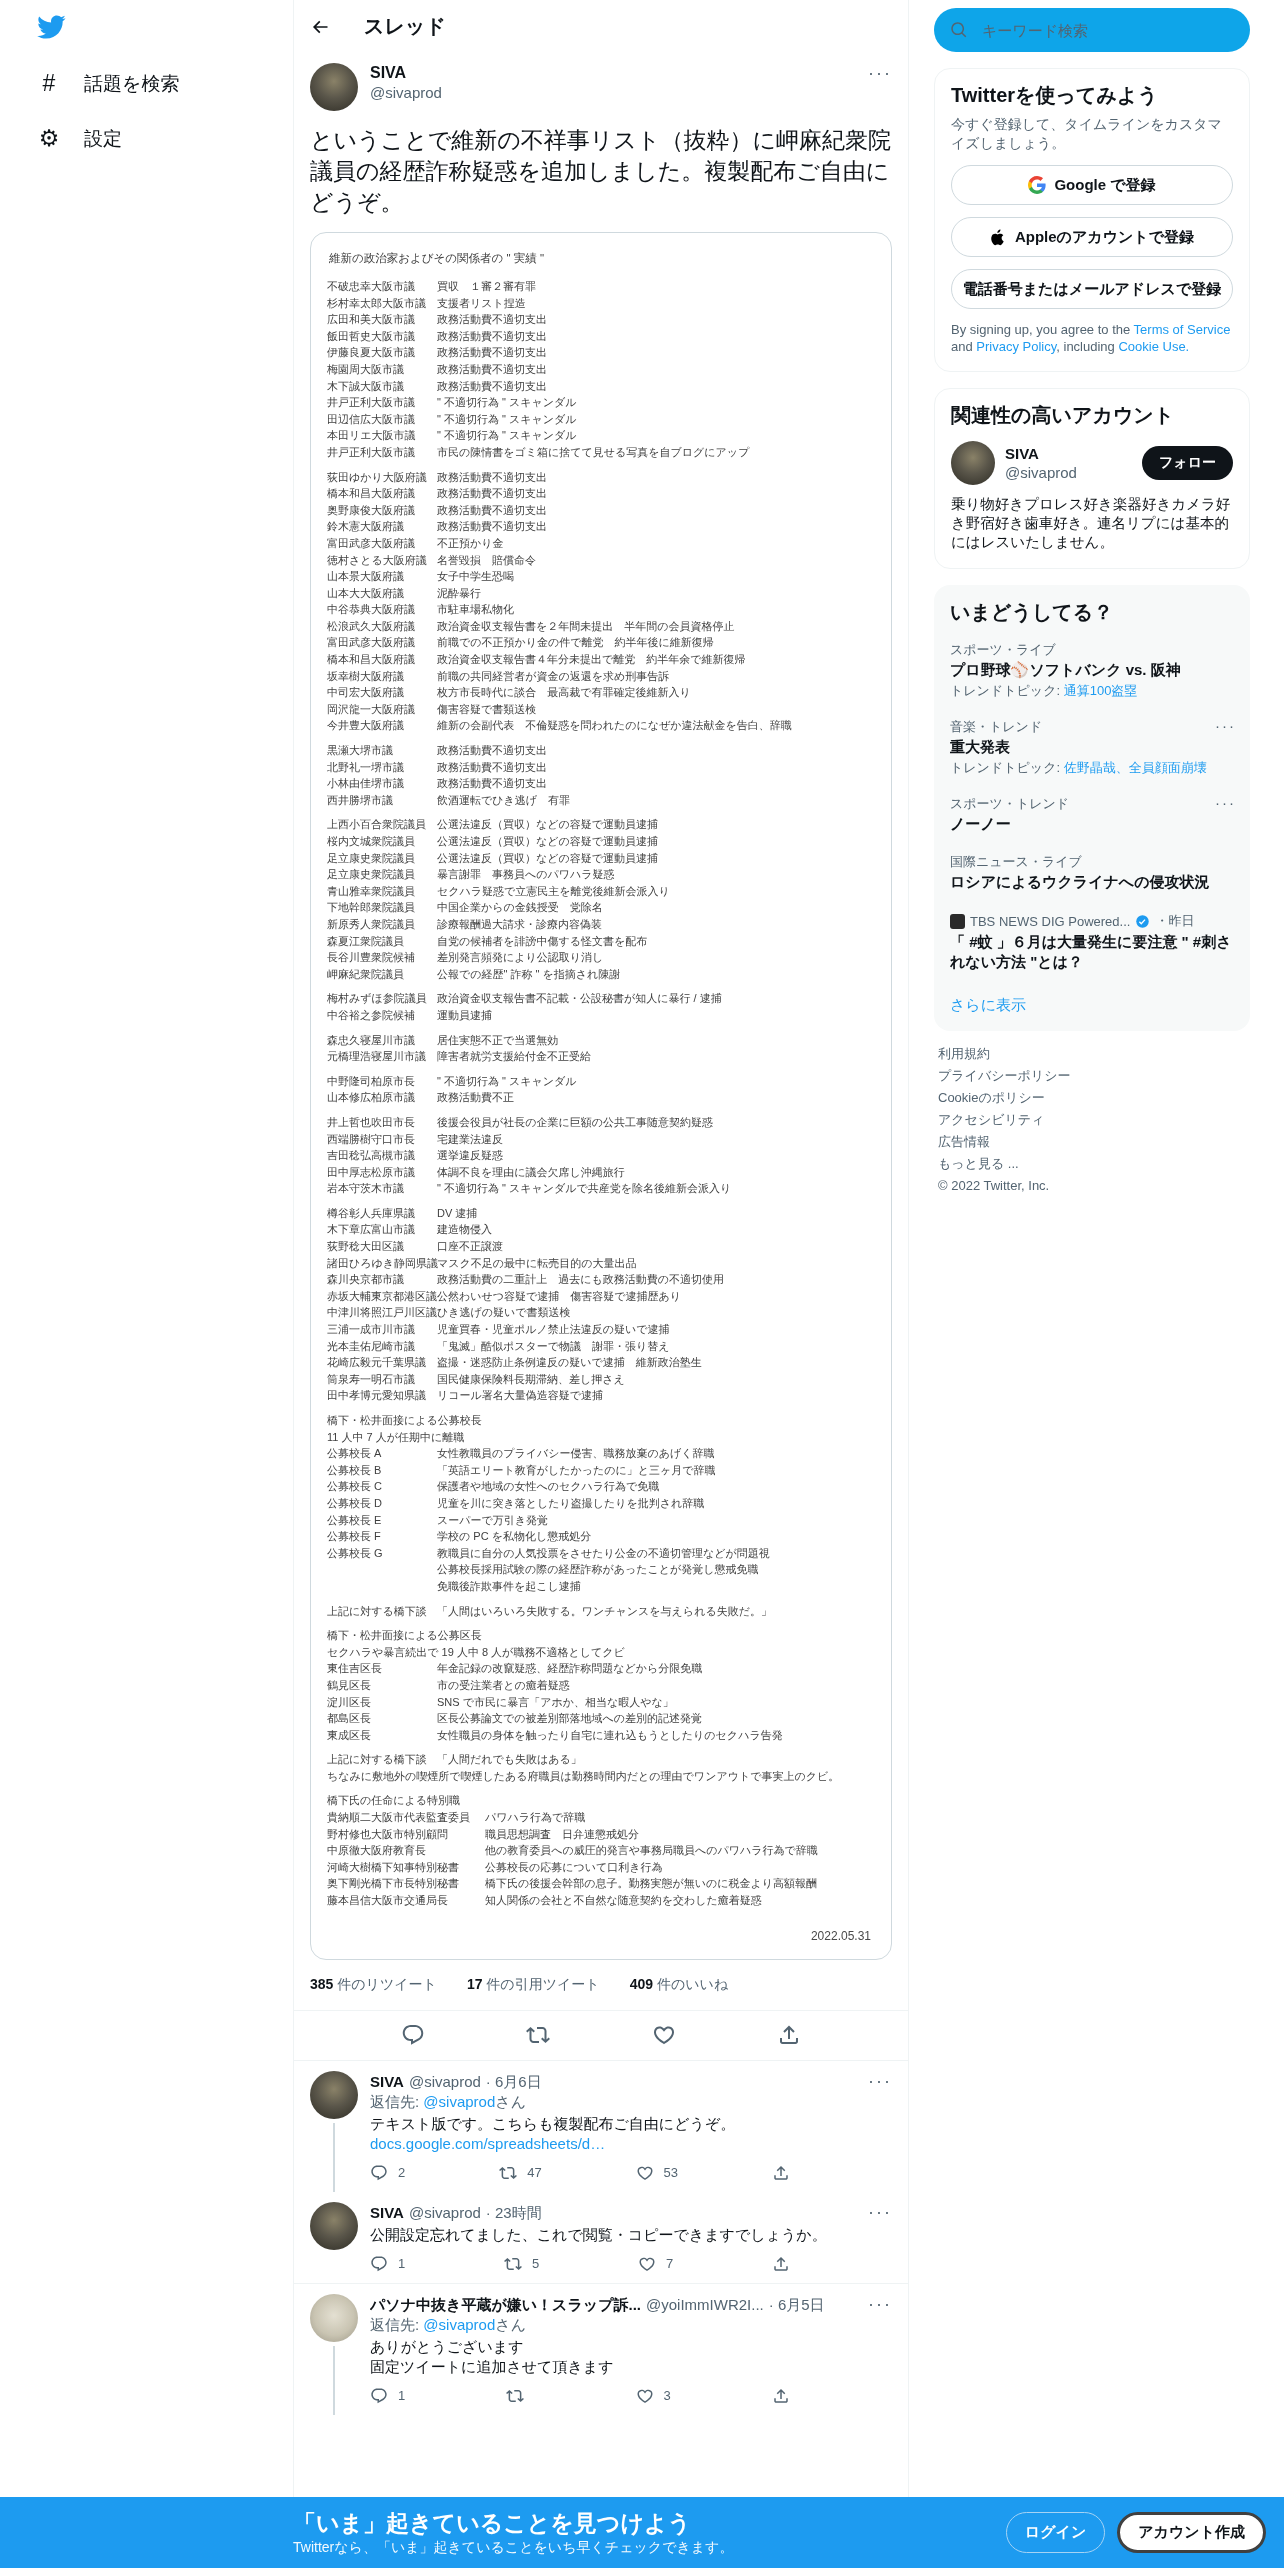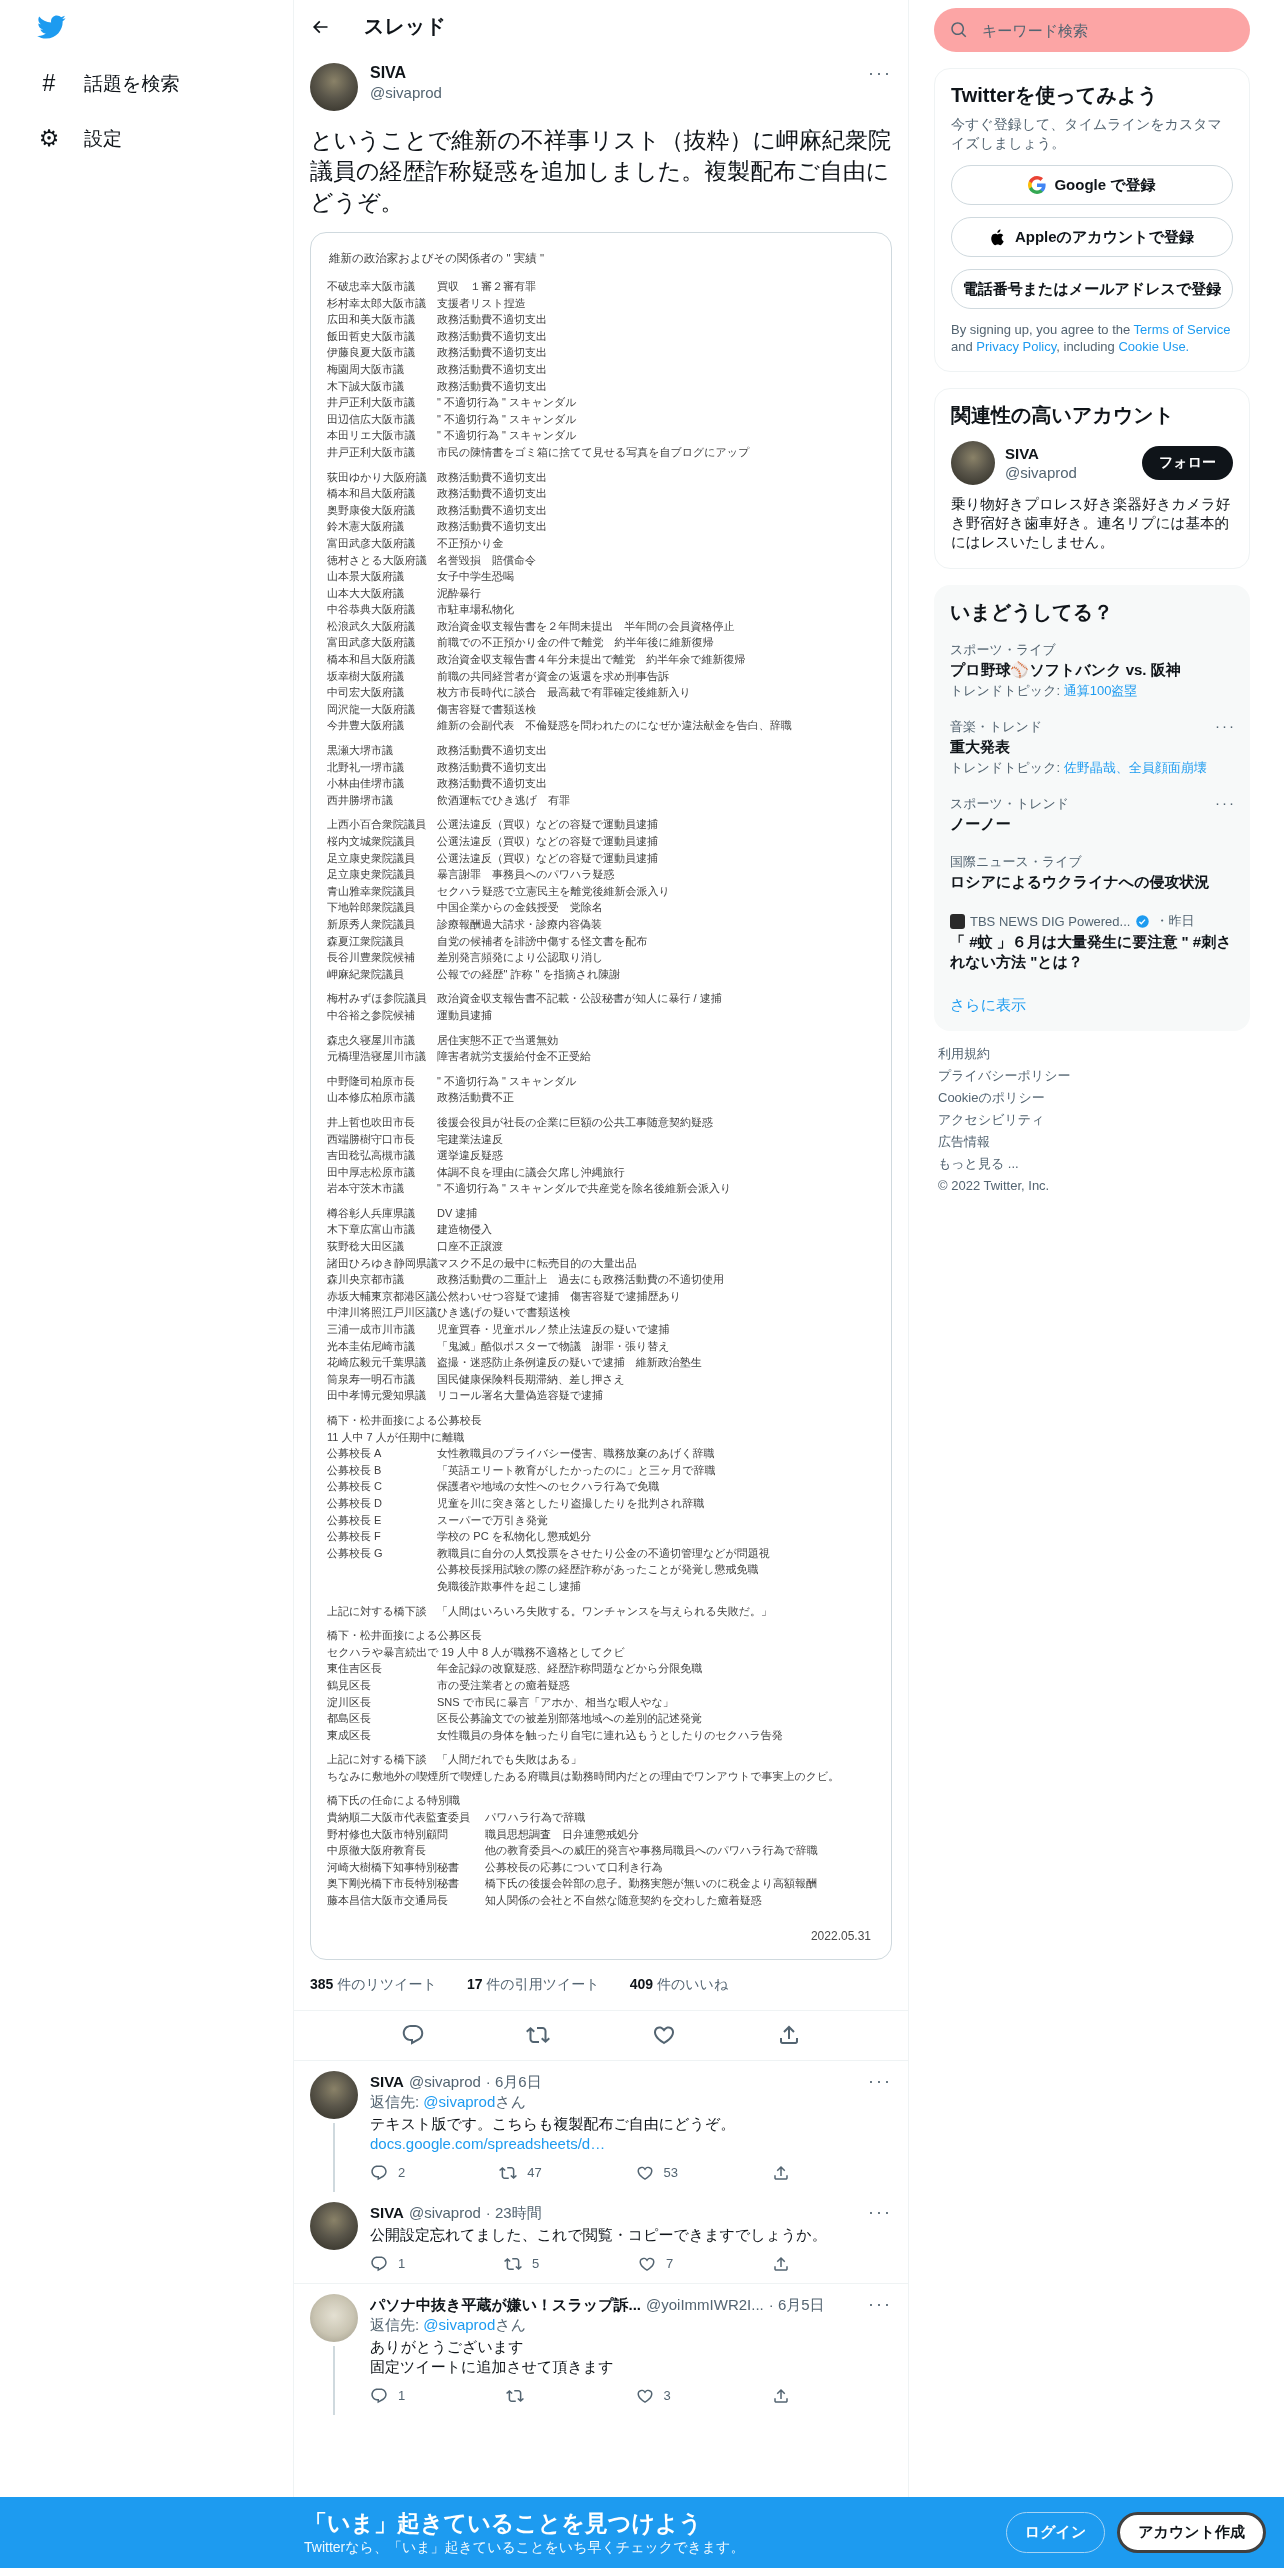--- a/index.html
+++ b/index.html
@@ -52,21 +52,21 @@
   .reply-to { font-size:15px; color:#536471; margin-top:1px; }
   .blue { color:#1d9bf0; }
   .reply-text { font-size:15px; line-height:20px; margin-top:2px; white-space:pre-line; }
   .reply-actions { display:flex; justify-content:space-between; max-width:420px; margin-top:10px; color:#536471; font-size:13px; }
   .ra { display:flex; align-items:center; gap:10px; cursor:pointer; }
   .ra svg { width:18px; height:18px; fill:#536471; }
   .divider { height:1px; background:#eff3f4; }
 
   
   .right-rail { position:absolute; left:934px; top:0; width:316px; }
-  .search-pill { height:44px; border-radius:22px; background:#fca5a5; display:flex; align-items:center; padding:0 16px; gap:14px; margin-top:8px; }
+  .search-pill { height:44px; border-radius:22px; background:#0ea5e9; display:flex; align-items:center; padding:0 16px; gap:14px; margin-top:8px; }
   .search-pill svg { width:18px; height:18px; fill:#536471; flex:none; }
   .search-pill input { border:none; background:transparent; outline:none; font-size:15px; color:#0f1419; width:100%; font-family:inherit; }
   .search-pill input::placeholder { color:#536471; }
   .card { border:1px solid #eff3f4; border-radius:16px; margin-top:16px; padding:14px 16px 16px; background:#fff; }
   .card-title { font-size:20px; font-weight:bold; line-height:24px; }
   .signup-sub { font-size:14px; color:#536471; line-height:19px; margin-top:8px; }
   .signup-btn { height:40px; border-radius:20px; border:1px solid #cfd9de; background:#fff; display:flex; align-items:center; justify-content:center; gap:8px; margin-top:12px; font-size:15px; font-weight:bold; color:#0f1419; cursor:pointer; width:100%; font-family:inherit; }
   .legal { font-size:13px; color:#536471; line-height:17px; margin-top:12px; }
   .acct-row { display:flex; align-items:center; margin-top:14px; }
   .acct-avatar { width:44px; height:44px; border-radius:50%; flex:none; background:radial-gradient(circle at 50% 38%, #8a8268 0%, #5a564a 45%, #2d2b24 100%); }
@@ -80,21 +80,21 @@
   .trend-name { font-size:15px; font-weight:bold; line-height:20px; margin-top:2px; }
   .trend-topic { font-size:13px; line-height:16px; margin-top:3px; color:#536471; }
   .trend-more { position:absolute; right:14px; top:8px; color:#536471; font-size:15px; letter-spacing:2px; }
   .news-src { display:flex; align-items:center; gap:5px; font-size:13px; color:#536471; }
   .news-logo { width:15px; height:15px; border-radius:3px; background:#2a2a2a; flex:none; }
   .show-more { padding:14px 16px 16px; font-size:15px; color:#1d9bf0; cursor:pointer; }
   .rr-footer { margin-top:14px; padding:0 4px; font-size:13px; color:#536471; display:flex; flex-wrap:wrap; gap:5px 10px; line-height:17px;flex-direction:column; }
   .rr-footer span { cursor:pointer; }
 
   
-  .banner { position:absolute; left:0; bottom:0; width:1284px; height:71px; background:#1d9bf0; display:flex; align-items:center; z-index:5;padding-left:11px; }
+  .banner { position:absolute; left:0; bottom:0; width:1284px; height:71px; background:#1d9bf0; display:flex; align-items:center; z-index:5; }
   .banner-text { margin-left:293px; color:#fff; }
   .banner-title { font-size:23px; font-weight:bold; line-height:28px; }
   .banner-sub { font-size:14px; margin-top:2px; opacity:.95; }
   .banner-buttons { margin-left:auto; margin-right:18px; display:flex; gap:12px; }
   .btn-login { background:transparent; border:1px solid #a5d3f5; color:#fff; font-weight:bold; font-size:15px; border-radius:9999px; padding:8px 18px; cursor:pointer; font-family:inherit; }
   .btn-signup { background:#fff; border:3px solid #404040; color:#0f1419; font-weight:bold; font-size:15px; border-radius:9999px; padding:8px 18px; cursor:pointer; font-family:inherit; }
 </style>
 </head>
 <body>
 

